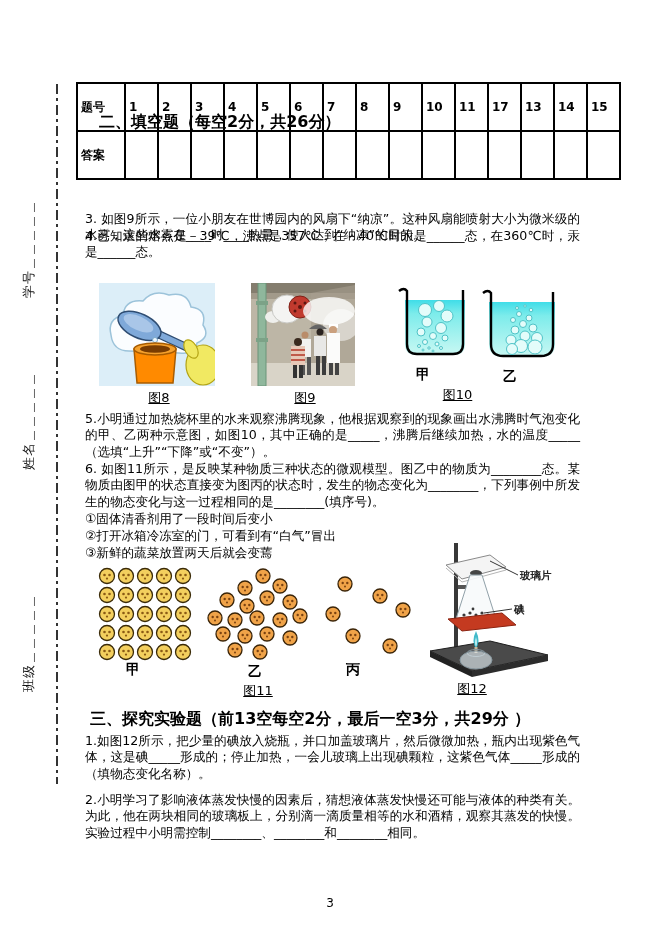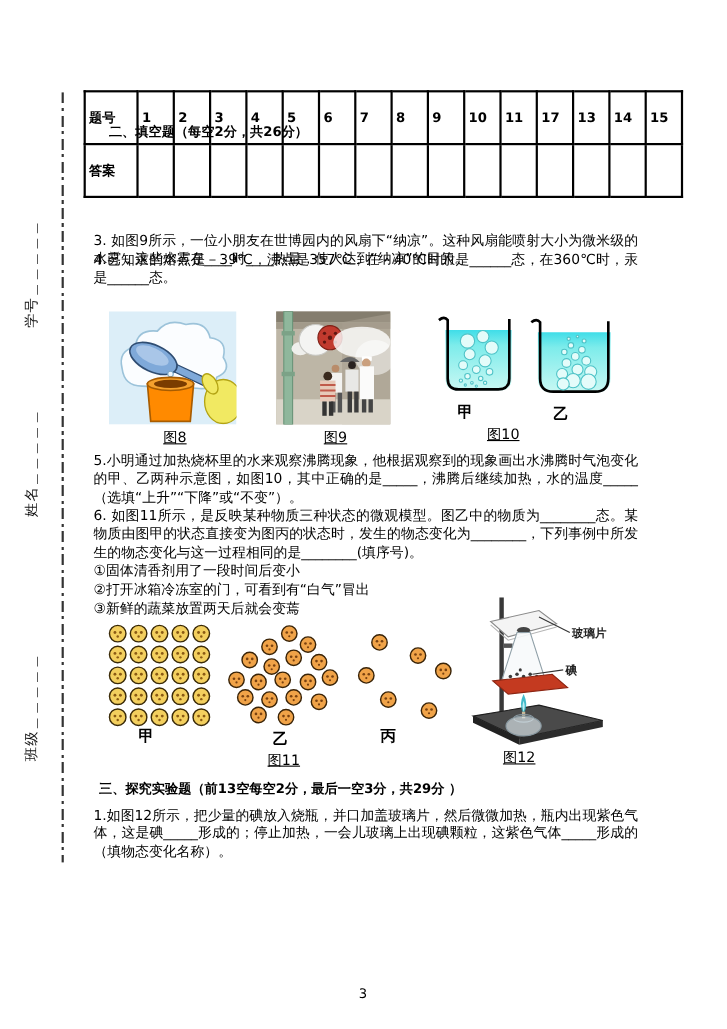--- a/index.html
+++ b/index.html
@@ -11,21 +11,21 @@
   
   .vlabel{position:absolute;width:120px;height:16px;font-size:13px;letter-spacing:1px;
     transform:rotate(-90deg);white-space:nowrap;color:#111;}
   
   table.anstable{position:absolute;left:76px;top:82px;border-collapse:collapse;}
   table.anstable td{border:2px solid #000;font-weight:bold;font-size:12px;
     height:14px;padding:16px 3px;vertical-align:middle;line-height:14px;}
   td.lab{width:40px;}
   td.qn{width:25px;}
   
-  .h2{position:absolute;font-weight:bold;font-size:12px;white-space:nowrap;}
+  .h2{position:absolute;font-weight:bold;font-size:16px;white-space:nowrap;}
   .q{position:absolute;left:85px;width:495px;font-size:12.6px;line-height:16.4px;
      text-align:justify;margin:0;}
   .item{position:absolute;left:85px;width:495px;font-size:12.6px;line-height:16px;margin:0;}
   .figcap{position:absolute;font-size:13px;text-align:center;text-decoration:underline;}
   .figlabel{position:absolute;font-size:14px;font-weight:bold;text-align:center;}
   .pagenum{position:absolute;left:300px;top:896px;width:60px;text-align:center;font-size:12px;}
   svg{position:absolute;}
   svg text{font-family:"DejaVu Sans","Liberation Sans",sans-serif;}
 </style>
 </head>
@@ -322,15 +322,16 @@
     </g>
     <line x1="90" y1="32" x2="62" y2="18" stroke="#333" stroke-width="1"></line>
     <line x1="84" y1="66" x2="56" y2="70" stroke="#333" stroke-width="1"></line>
     <text x="92" y="36" font-size="10.5" font-weight="bold" fill="#222">玻璃片</text>
     <text x="86" y="70" font-size="10.5" font-weight="bold" fill="#222">碘</text>
   </svg>
   <div class="figcap" style="left:442px;top:680px;width:60px;">图12</div>
 
   <div class="h2" style="left:90px;top:709px;">三、探究实验题（前13空每空2分，最后一空3分，共29分 ）</div>
   <p class="q" style="top:733px;">1.如图12所示，把少量的碘放入烧瓶，并口加盖玻璃片，然后微微加热，瓶内出现紫色气体，这是碘_____形成的；停止加热，一会儿玻璃上出现碘颗粒，这紫色气体_____形成的（填物态变化名称）。</p>
+  <p class="q" style="top:792px;">2.小明学习了影响液体蒸发快慢的因素后，猜想液体蒸发快慢还可能与液体的种类有关。为此，他在两块相同的玻璃板上，分别滴一滴质量相等的水和酒精，观察其蒸发的快慢。实验过程中小明需控制________、________和________相同。</p>
 
   <div class="pagenum">3</div>
 </div>
 
 </body></html>

